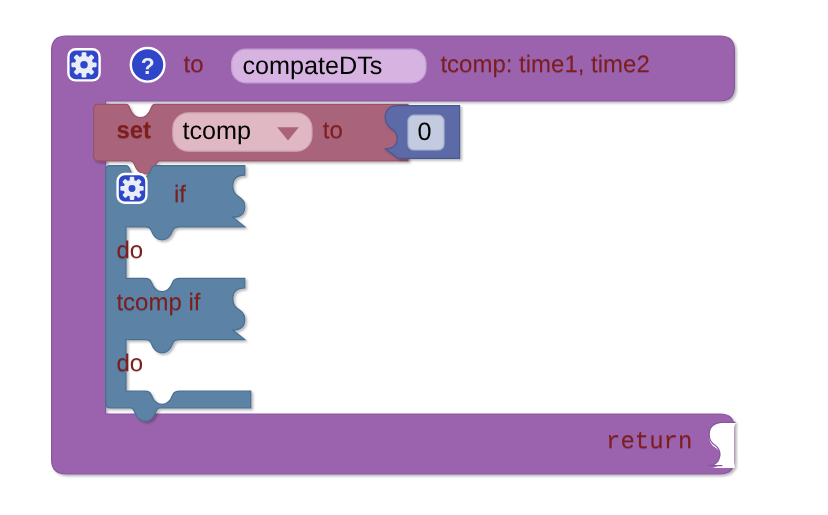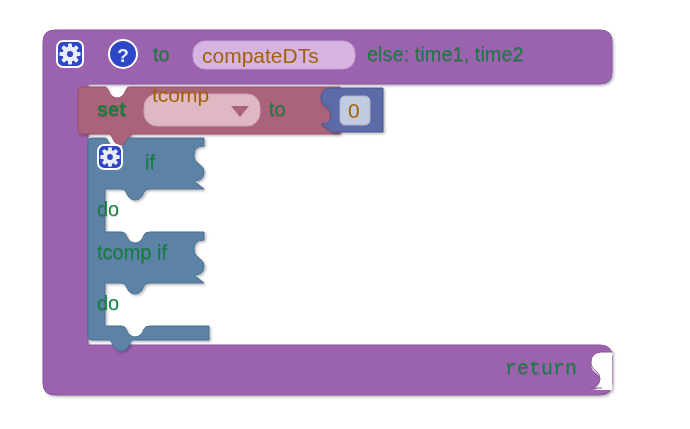--- a/index.html
+++ b/index.html
@@ -29,29 +29,29 @@
   }
   .layer-text {
     position: absolute;
     left: 0; top: 0;
     width: 690px;
     height: 429px;
     pointer-events: none;
   }
   .lbl {
     position: absolute;
-    color: #15803d;
+    color: #7f1d1d;
     font-size: 20px;
     line-height: 1;
     white-space: nowrap;
     text-shadow: 0 1px 0 rgba(0,0,0,0.18);
   }
   .fieldtext {
     position: absolute;
-    color: #a16207;
+    color: #000000;
     font-size: 20px;
     line-height: 1;
     white-space: nowrap;
   }
   .block-hit {
     cursor: pointer;
   }
 </style>
 </head>
 <body style="background: rgb(255, 255, 255);">
@@ -245,24 +245,24 @@
     <rect x="193" y="41" width="162" height="28" rx="12" ry="12" fill="#d6b3e0" stroke="#c49ed2" stroke-width="1"></rect>
 
     <rect x="144" y="94" width="116" height="32" rx="13" ry="13" fill="#e0b8c4" stroke="#cfa2b1" stroke-width="1"></rect>
     <path d="M 231 106 L 249 106 L 240 117 Z" fill="#a9637a"></path>
   </svg>
 
   <div class="layer-text">
 
     <span class="lbl" style="left:153px; top:44px;">to</span>
     <span class="fieldtext" style="left:202px; top:45px; font-size:21px;">compateDTs</span>
-    <span class="lbl" style="left:367px; top:44px;">else: time1, time2</span>
+    <span class="lbl" style="left:367px; top:44px;">tcomp: time1, time2</span>
 
     <span class="lbl" style="left:97px; top:99px;font-weight:bold;">set</span>
-    <span class="fieldtext" style="left:152px; top:84px; font-size:21px;">tcomp</span>
+    <span class="fieldtext" style="left:152px; top:99px; font-size:21px;">tcomp</span>
     <span class="lbl" style="left:269px; top:99px;">to</span>
 
     <span class="fieldtext" style="left:348px; top:100px; font-size:21px;">0</span>
 
     <span class="lbl" style="left:145px; top:152px;">if</span>
     <span class="lbl" style="left:97px; top:199px;">do</span>
     <span class="lbl" style="left:97px; top:242px;">tcomp if</span>
     <span class="lbl" style="left:97px; top:293px;">do</span>
 
     <span class="lbl" style="left:505px; top:359px;font-family:Liberation Mono, monospace;">return</span>

